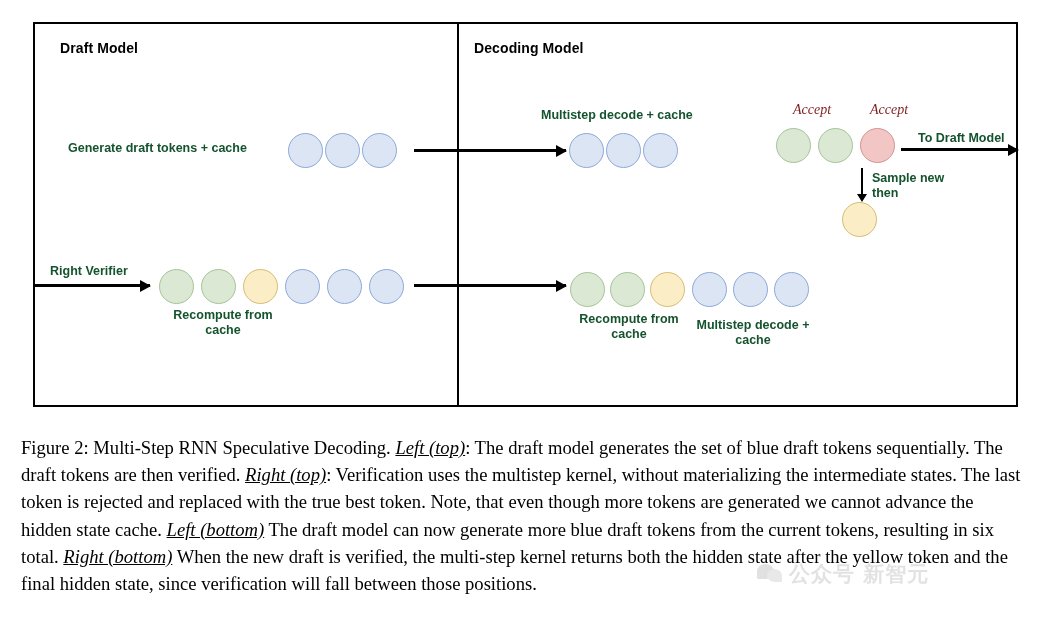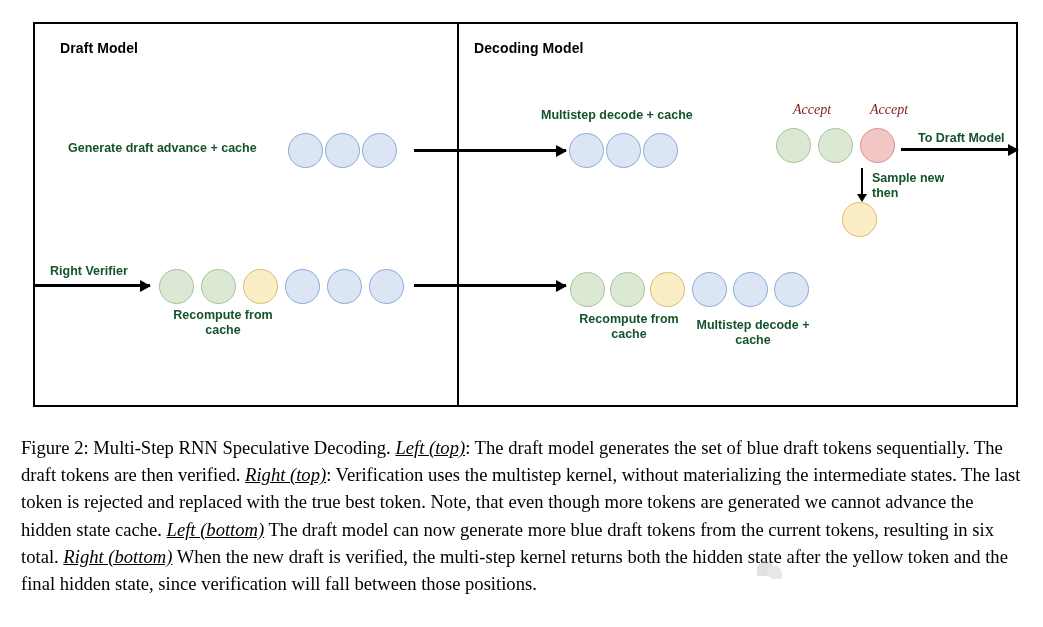--- a/index.html
+++ b/index.html
@@ -170,21 +170,21 @@
 </style>
 </head>
 <body>
 
 <div id="figure-frame"></div>
 <div id="panel-divider"></div>
 
 <div class="panel-title" id="draft-model-title">Draft Model</div>
 <div class="panel-title" id="verifier-model-title">Decoding Model</div>
 
-<div class="lbl" style="left:68px; top:141px;">Generate draft advance + cache</div>
+<div class="lbl" style="left:68px; top:141px;">Generate draft tokens + cache</div>
 
 <div class="token blue" style="left:288px; top:133px;"></div>
 <div class="token blue" style="left:325px; top:133px;"></div>
 <div class="token blue" style="left:362px; top:133px;"></div>
 
 <div class="arrow-h" style="left:414px; top:149px; width:152px;"></div>
 
 <div class="lbl" style="left:541px; top:108px;">Multistep decode + cache</div>
 
 <div class="token blue" style="left:569px; top:133px;"></div>
@@ -229,13 +229,14 @@
 <div class="lbl center" style="left:571px; top:312px; width:116px;">Recompute from cache</div>
 <div class="lbl center" style="left:692px; top:318px; width:122px;">Multistep decode + cache</div>
 
 <div id="caption"><span>Figure 2: </span><span>Multi-Step RNN Speculative Decoding. </span><i>Left (top)</i><span>: The draft model generates the set of blue draft tokens sequentially. The draft tokens are then verified. </span><i>Right (top)</i><span>: Verification uses the multistep kernel, without materializing the intermediate states. The last token is rejected and replaced with the true best token. Note, that even though more tokens are generated we cannot advance the hidden state cache. </span><i>Left (bottom)</i><span> The draft model can now generate more blue draft tokens from the current tokens, resulting in six total. </span><i>Right (bottom)</i><span> When the new draft is verified, the multi-step kernel returns both the hidden state after the yellow token and the final hidden state, since verification will fall between those positions.</span></div>
 
 <div id="watermark">
   <span class="wm-logo">
     <span class="b1"></span>
       <span class="b2"></span>
   </span>
+  <span class="wm-text">公众号 新智元</span>
 </div>
 
 </body></html>

